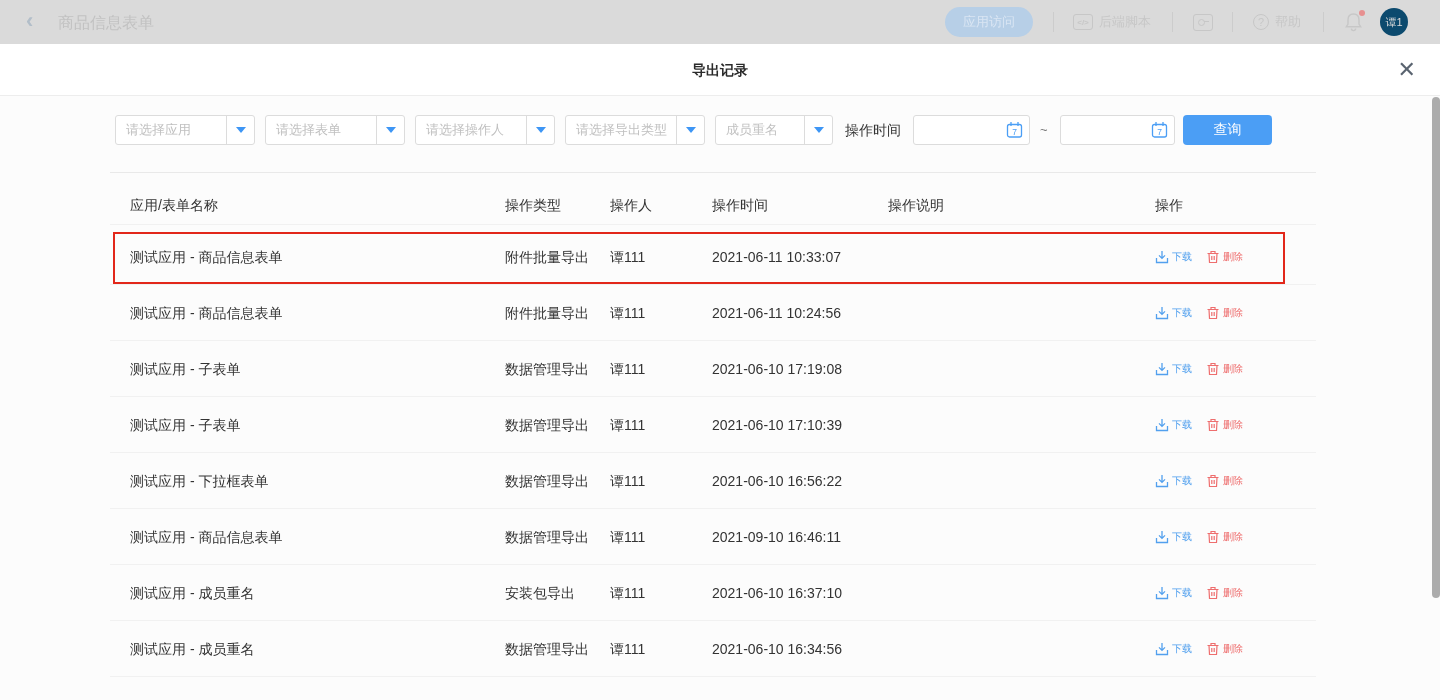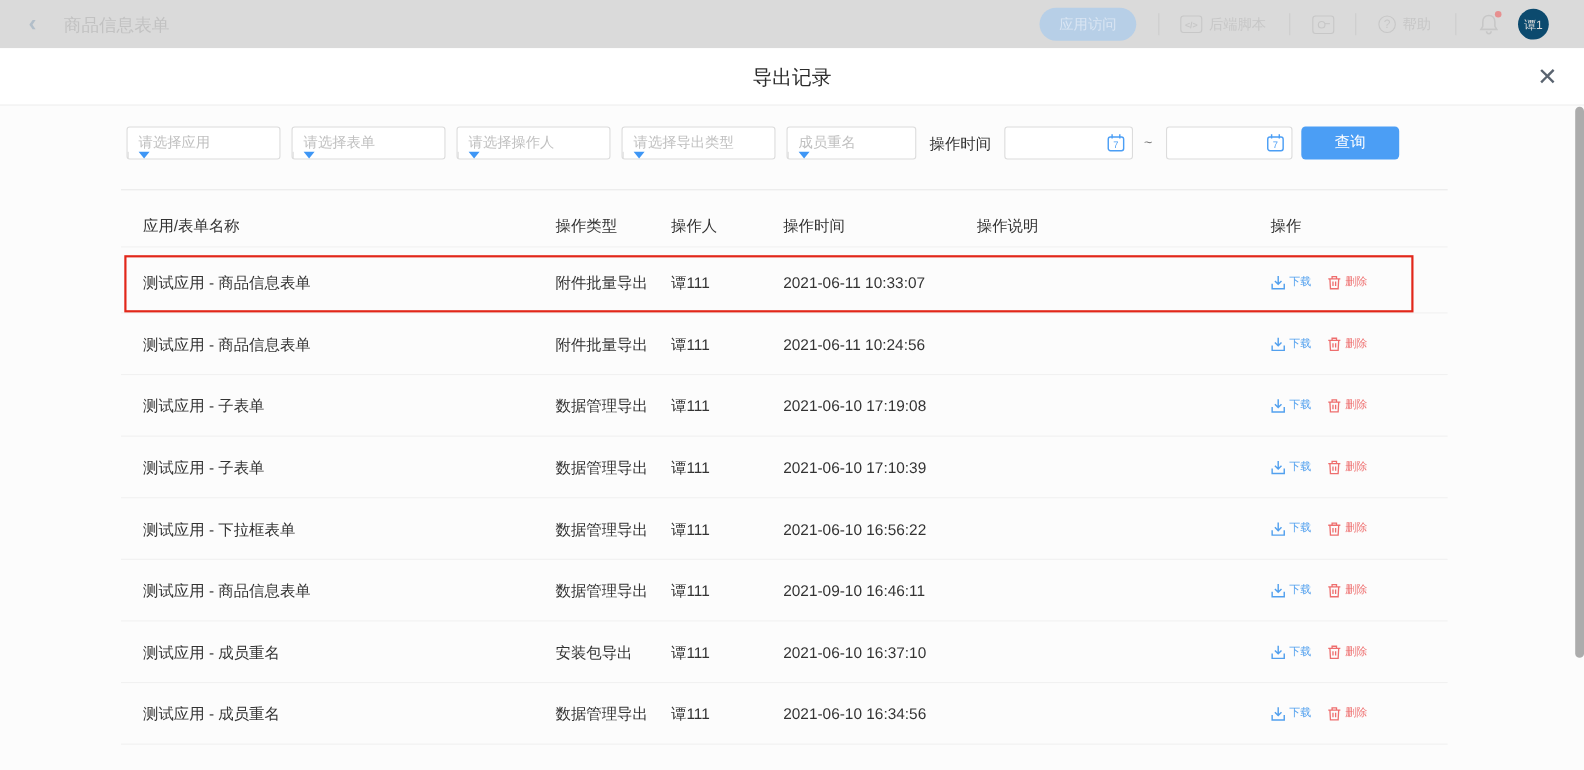--- a/index.html
+++ b/index.html
@@ -20,25 +20,25 @@
   .tb-card:before { content:""; position:absolute; left:4px; top:4px; width:5px; height:5px; border-radius:50%; border:1.2px solid #c7c7c7; }
   .tb-card:after { content:""; position:absolute; right:3px; top:6px; width:5px; height:1.5px; background:#c7c7c7; }
   .tb-help-circle { width:16px; height:16px; border:1.4px solid #c7c7c7; border-radius:50%; font-size:11px; color:#c7c7c7; display:flex; align-items:center; justify-content:center; }
   .tb-bell { position:absolute; left:1344px; top:11px; cursor:pointer; }
   .tb-bell .dot { position:absolute; right:-2px; top:-1px; width:6px; height:6px; border-radius:50%; background:#e79090; }
   .tb-avatar { position:absolute; left:1380px; top:8px; width:28px; height:28px; border-radius:50%; background:#0c4a6e; color:#dadada; font-size:11px; display:flex; align-items:center; justify-content:center; cursor:pointer; }
 
   
   .modal { position:absolute; left:0; top:44px; width:1440px; height:656px; background:#fcfcfc; }
   .modal-header { position:absolute; left:0; top:0; width:1440px; height:52px; background:#ffffff; border-bottom:1px solid #ededed; }
-  .modal-title { width:100%; text-align:center; line-height:52px; font-size:18px; color:#2b2b2b; font-weight:400; }
+  .modal-title { width:100%; text-align:center; line-height:52px; font-size:14px; color:#2b2b2b; font-weight:700; }
   .modal-close { position:absolute; right:24px; top:14px; font-size:22px; line-height:24px; color:#5a6470; cursor:pointer; }
 
   
-  .select-box { position:absolute; top:71px; height:30px; background:#fff; border:1px solid #dcdcdc; border-radius:3px; display:flex; align-items:stretch; cursor:pointer;flex-direction:column; }
+  .select-box { position:absolute; top:71px; height:30px; background:#fff; border:1px solid #dcdcdc; border-radius:3px; display:flex; align-items:stretch; cursor:pointer; }
   .select-ph { flex:1; padding-left:10px; font-size:13px; color:#c0c0c0; line-height:28px; white-space:nowrap; overflow:hidden; }
   .select-caret { width:28px; border-left:1px solid #dcdcdc; display:flex; align-items:center; justify-content:center; }
   .caret-down { width:0; height:0; border-left:5px solid transparent; border-right:5px solid transparent; border-top:6px solid #3e96f5; }
   .flt-label { position:absolute; top:71px; line-height:30px; font-size:14px; color:#333; }
   .date-box { position:absolute; top:71px; height:30px; background:#fff; border:1px solid #dcdcdc; border-radius:3px; display:flex; align-items:center; padding:0 6px 0 8px; }
   .date-box input { flex:1; min-width:0; border:none; outline:none; font-size:13px; color:#333; background:transparent; }
   .range-sep { position:absolute; top:71px; line-height:30px; font-size:13px; color:#777; }
   .search-btn { position:absolute; left:1183px; top:71px; width:89px; height:30px; background:#4b9ef5; border:none; border-radius:4px; color:#fff; font-size:14px; cursor:pointer; font-family:inherit; }
 
   

